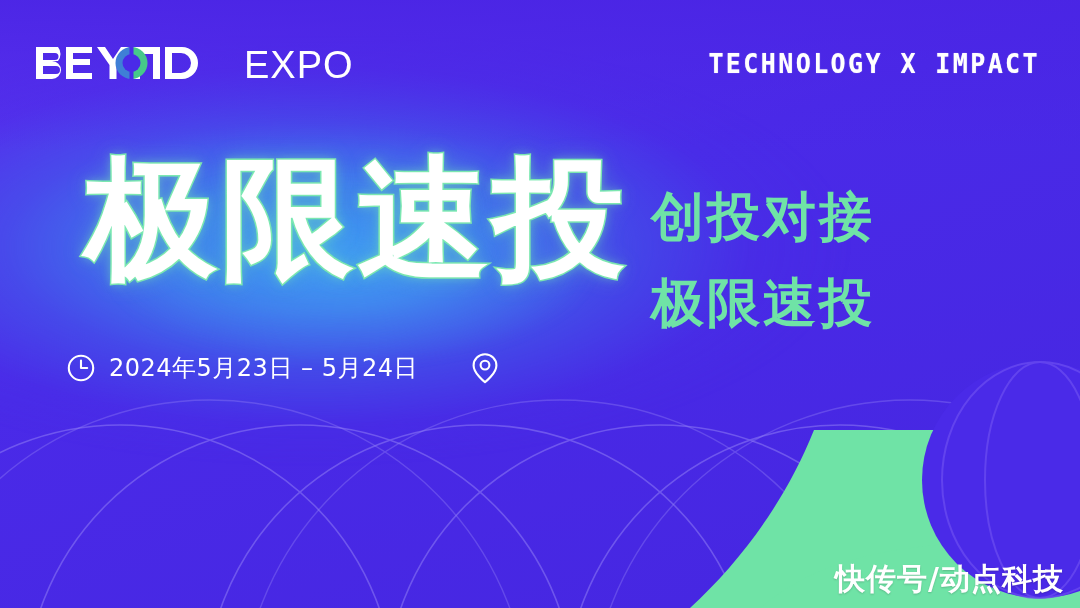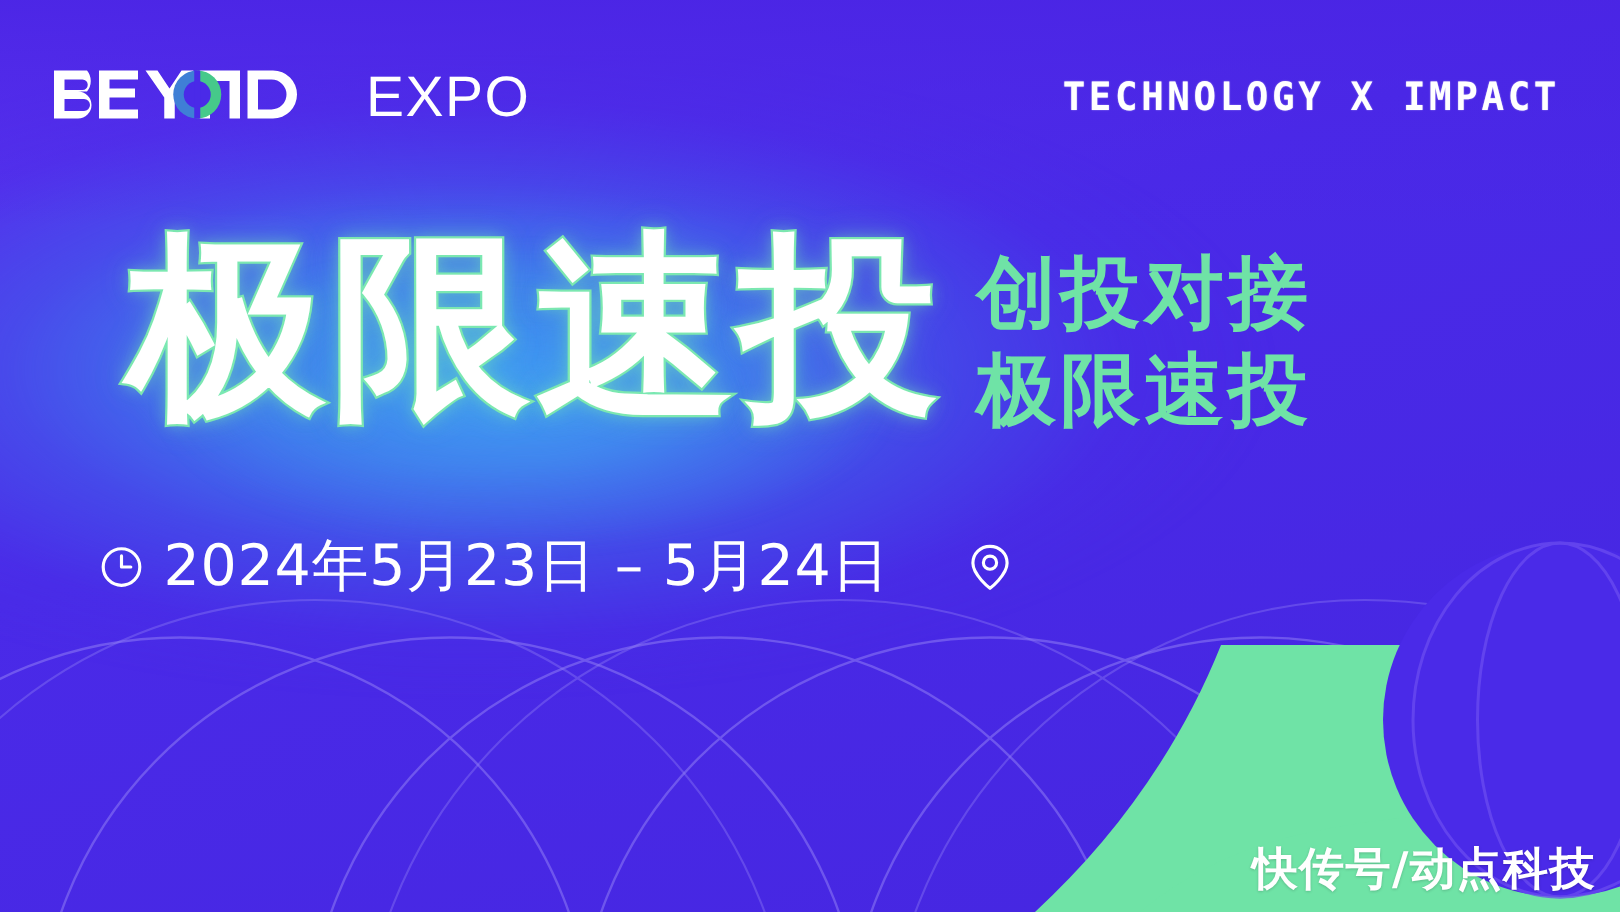--- a/index.html
+++ b/index.html
@@ -138,39 +138,40 @@
     padding-top: 14px;
   }
   .subhead-line {
     color: #6fe3a6;
     font-size: 53px;
     font-weight: 800;
     line-height: 1.12;
     letter-spacing: 3px;
     white-space: nowrap;
     font-family: "DejaVu Sans", "Liberation Sans", sans-serif;
+    margin-top: 21px;
   }
 
   
   .info-row {
     position: absolute;
     left: 66px;
     top: 352px;
     display: flex;
     align-items: center;
     gap: 52px;
   }
   .info-item {
     display: flex;
     align-items: center;
     gap: 13px;
   }
   .info-text {
     color: #ffffff;
-    font-size: 38px;
+    font-size: 24px;
     font-weight: 500;
     letter-spacing: 0.5px;
     white-space: nowrap;
     font-family: "DejaVu Sans", "Liberation Sans", sans-serif;
   }
   .icon-svg { display: block; }
 
   
   .watermark {
     position: absolute;

